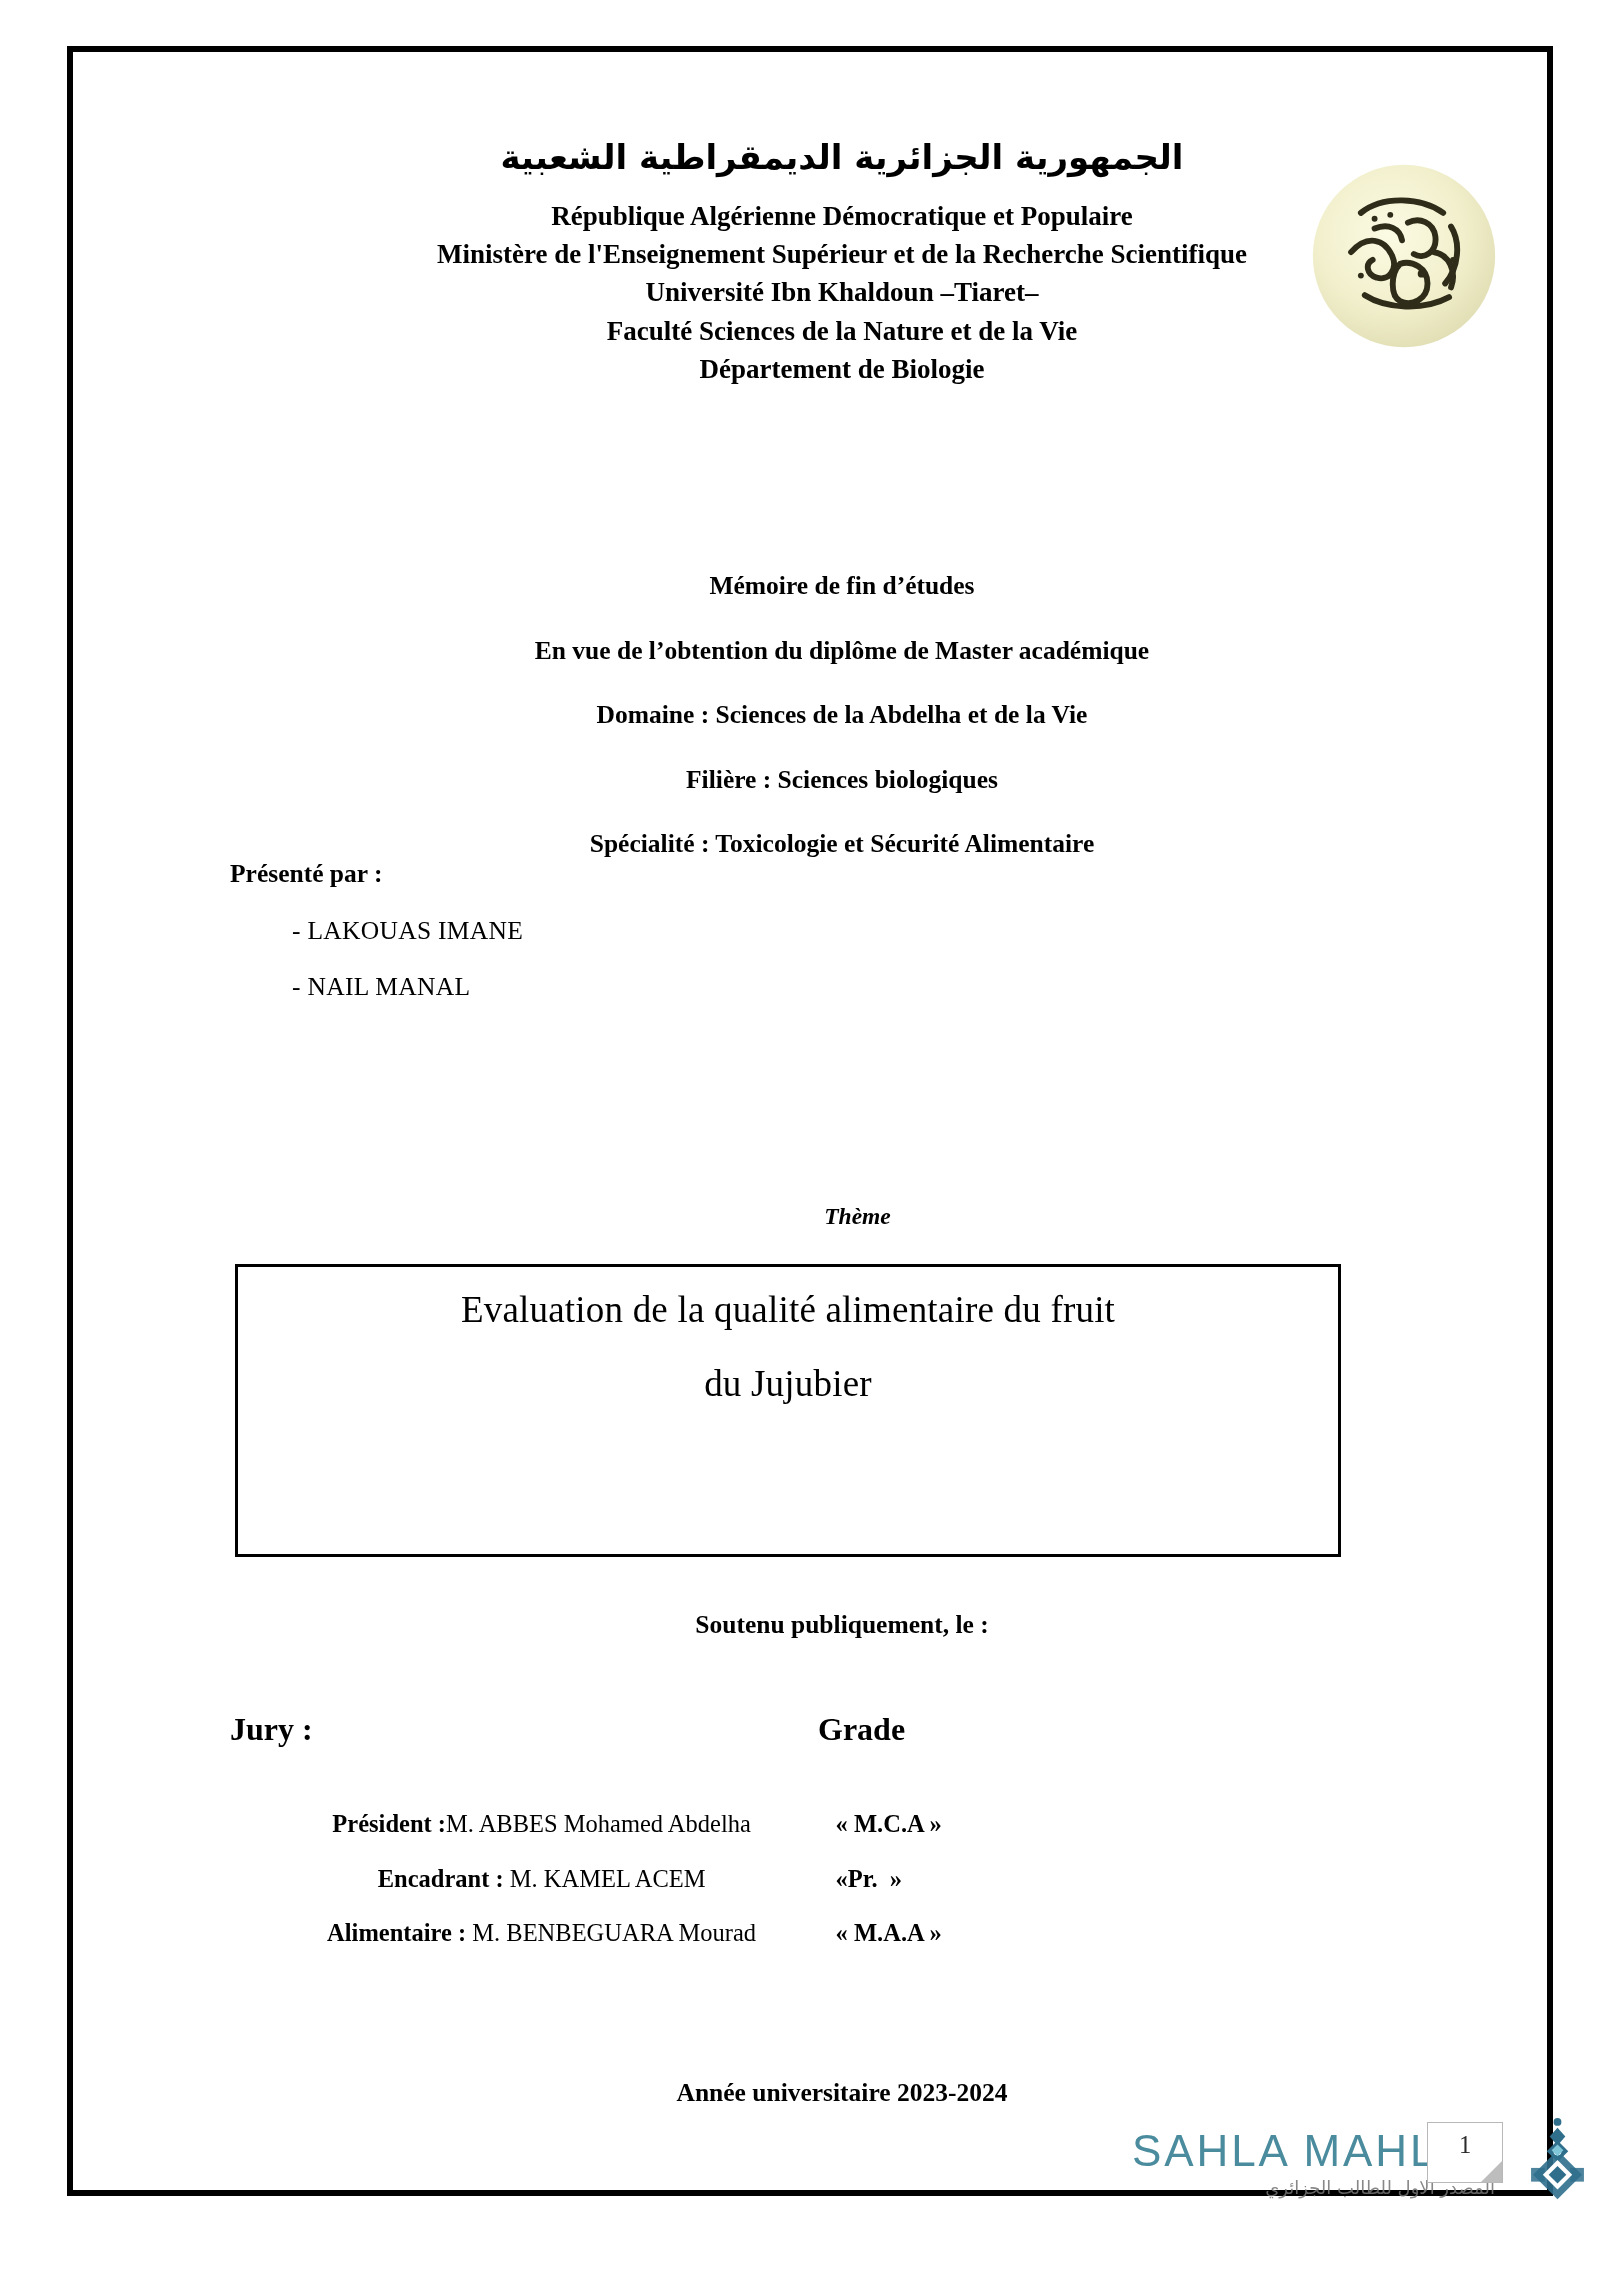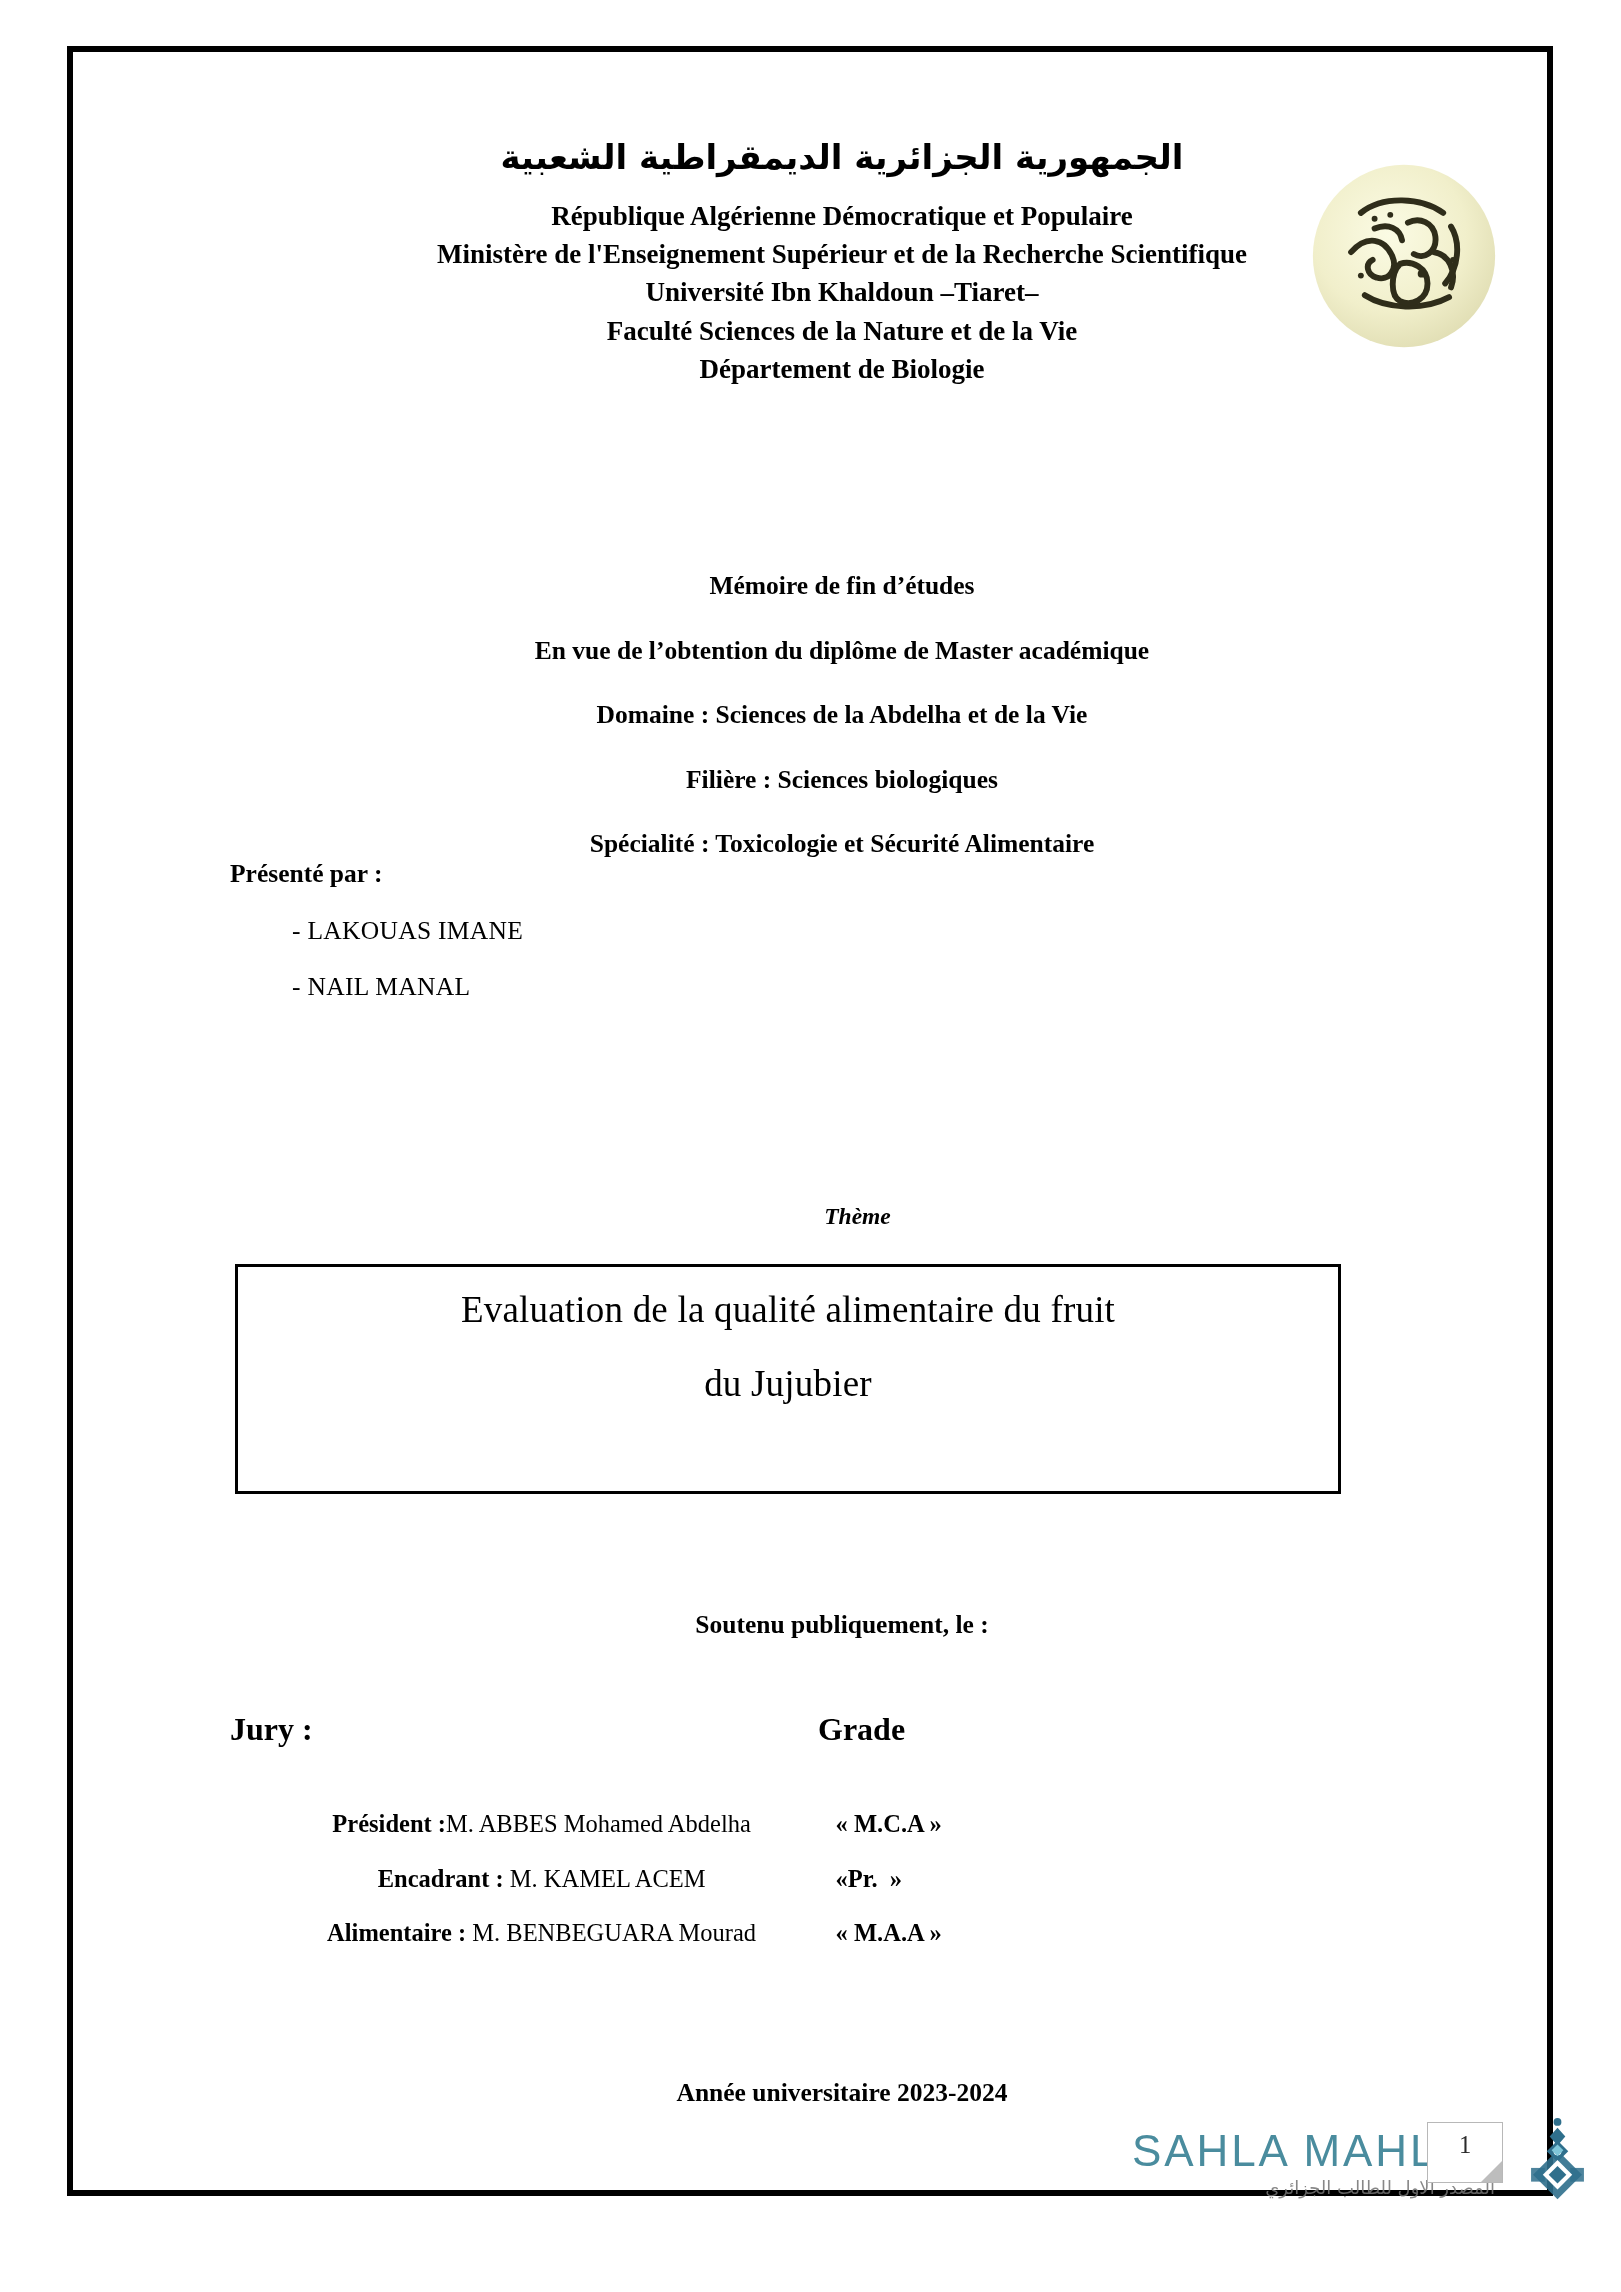--- a/index.html
+++ b/index.html
@@ -116,21 +116,21 @@
     font-style: italic;
     padding-left: 31px;
   }
 
   
   #title-box {
     position: absolute;
     left: 130px;
     top: 1212px;
     width: 1106px;
-    height: 230px;
+    height: 293px;
     border: 3.9px solid #000000;
     box-sizing: border-box;
     display: flex;
     flex-direction: column;
     justify-content: flex-start;
     padding-top: 23.5px;
   }
   .title-line {
     text-align: center;
     font-size: 37px;

